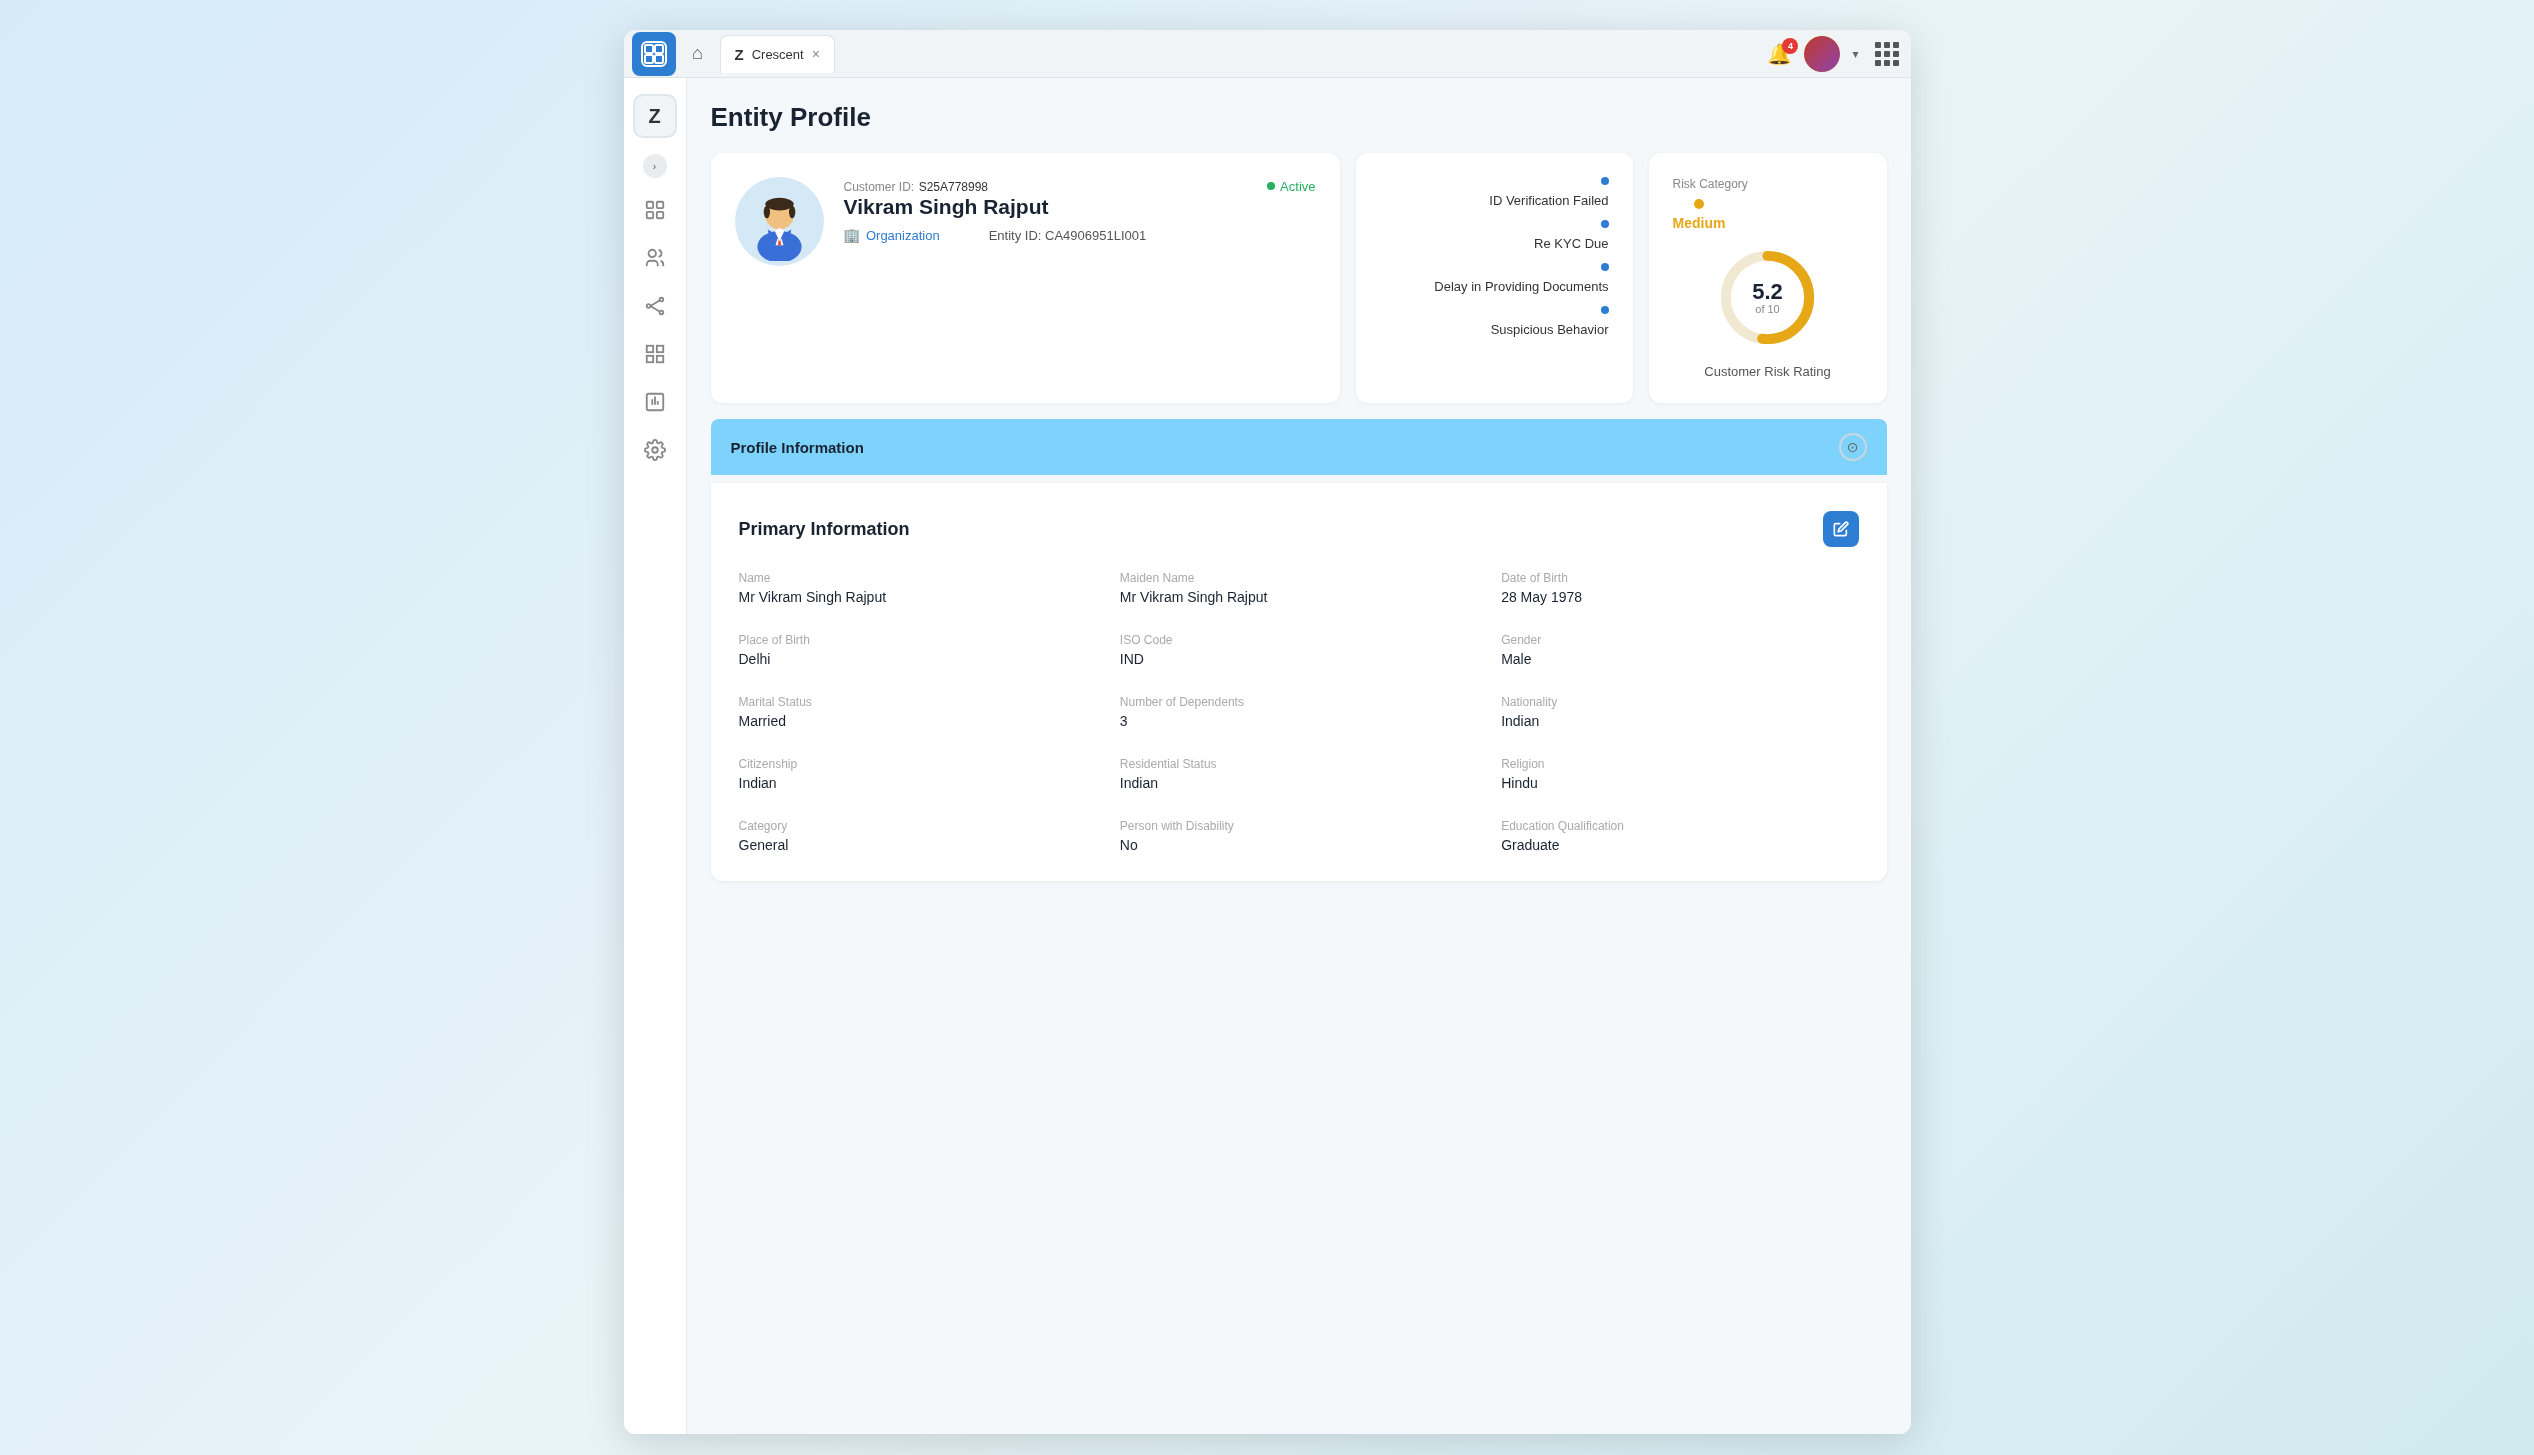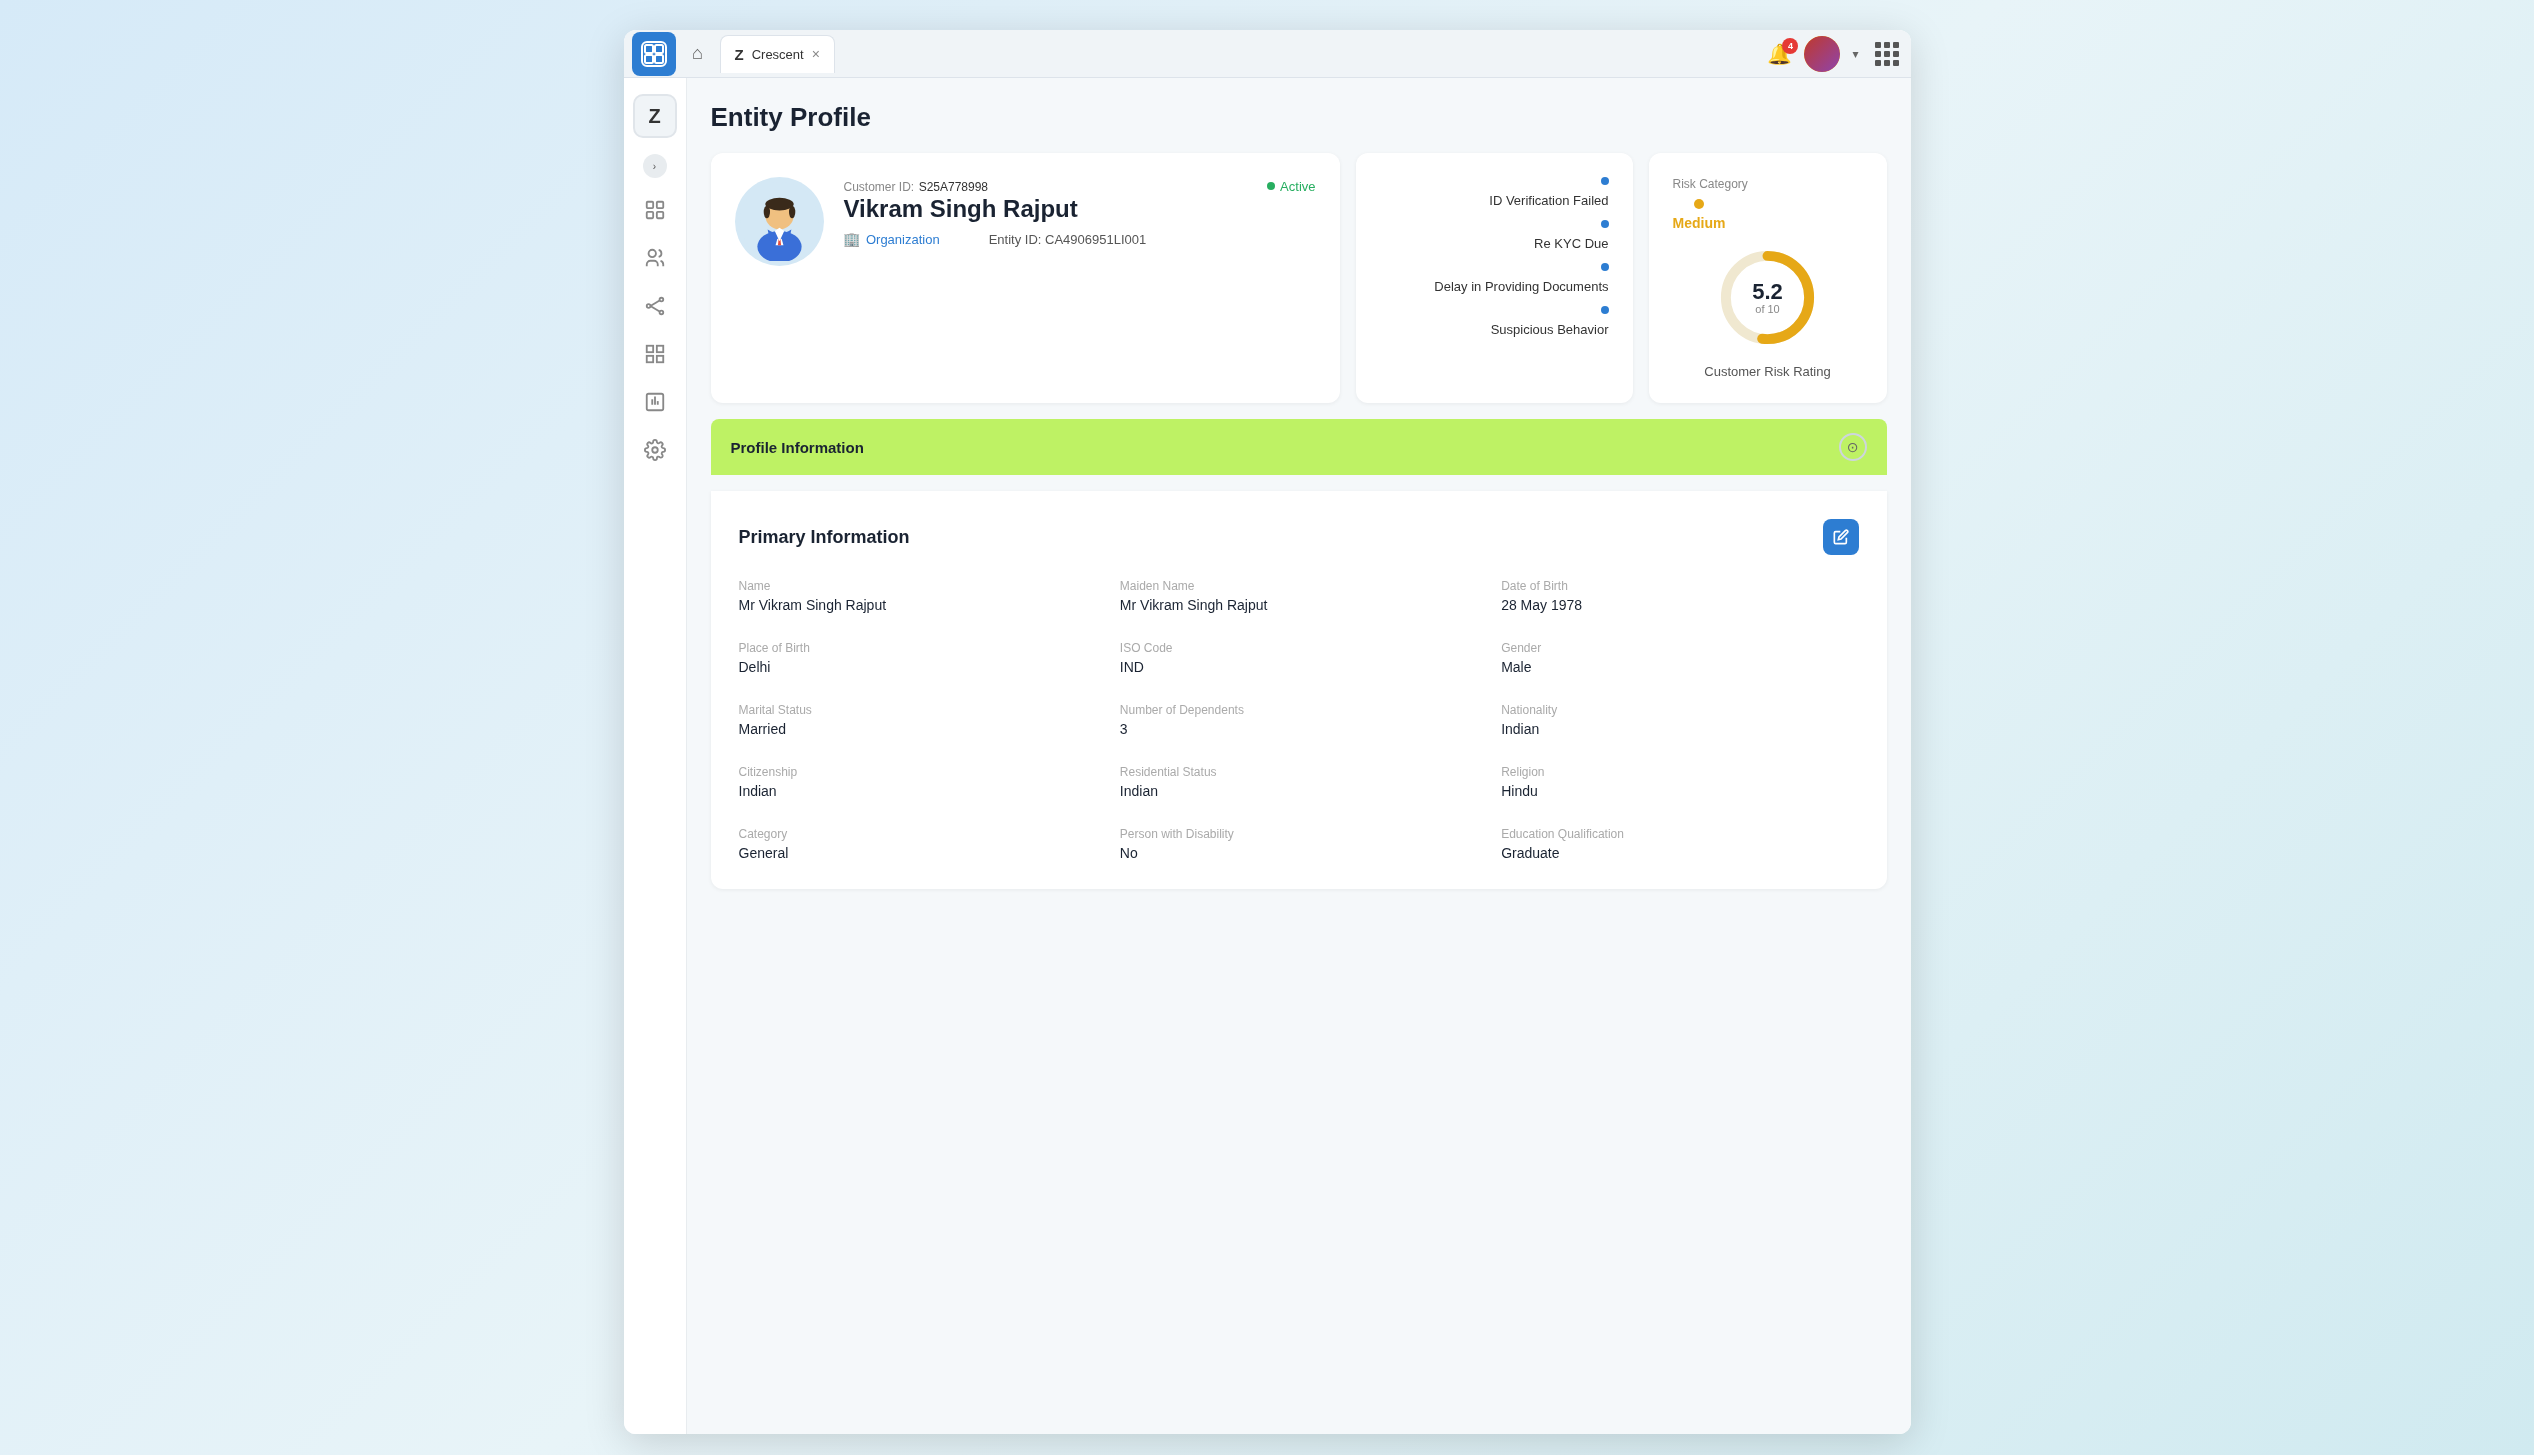--- a/index.html
+++ b/index.html
@@ -309,21 +309,21 @@
     }
 
     .active-dot {
       width: 8px;
       height: 8px;
       background: #27ae60;
       border-radius: 50%;
     }
 
     .profile-name {
-      font-size: 24px;
+      font-size: 21px;
       font-weight: 700;
       color: #1a2332;
       margin-bottom: 8px;
     }
 
     .profile-tags {
       display: flex;
       align-items: center;
       gap: 16px;
       margin-bottom: 16px;
@@ -471,24 +471,24 @@
       font-size: 13px;
       color: #555;
       font-weight: 500;
     }
 
     
     .section-header {
       display: flex;
       align-items: center;
       justify-content: space-between;
-      background: #bef264;
+      background: #7dd3fc;
       padding: 14px 20px;
       border-radius: 8px 8px 0 0;
-      margin-bottom: 16px;
+      margin-bottom: 8px;
     }
 
     .section-title {
       font-size: 15px;
       font-weight: 600;
       color: #1a2332;
     }
 
     .section-toggle {
       width: 28px;

